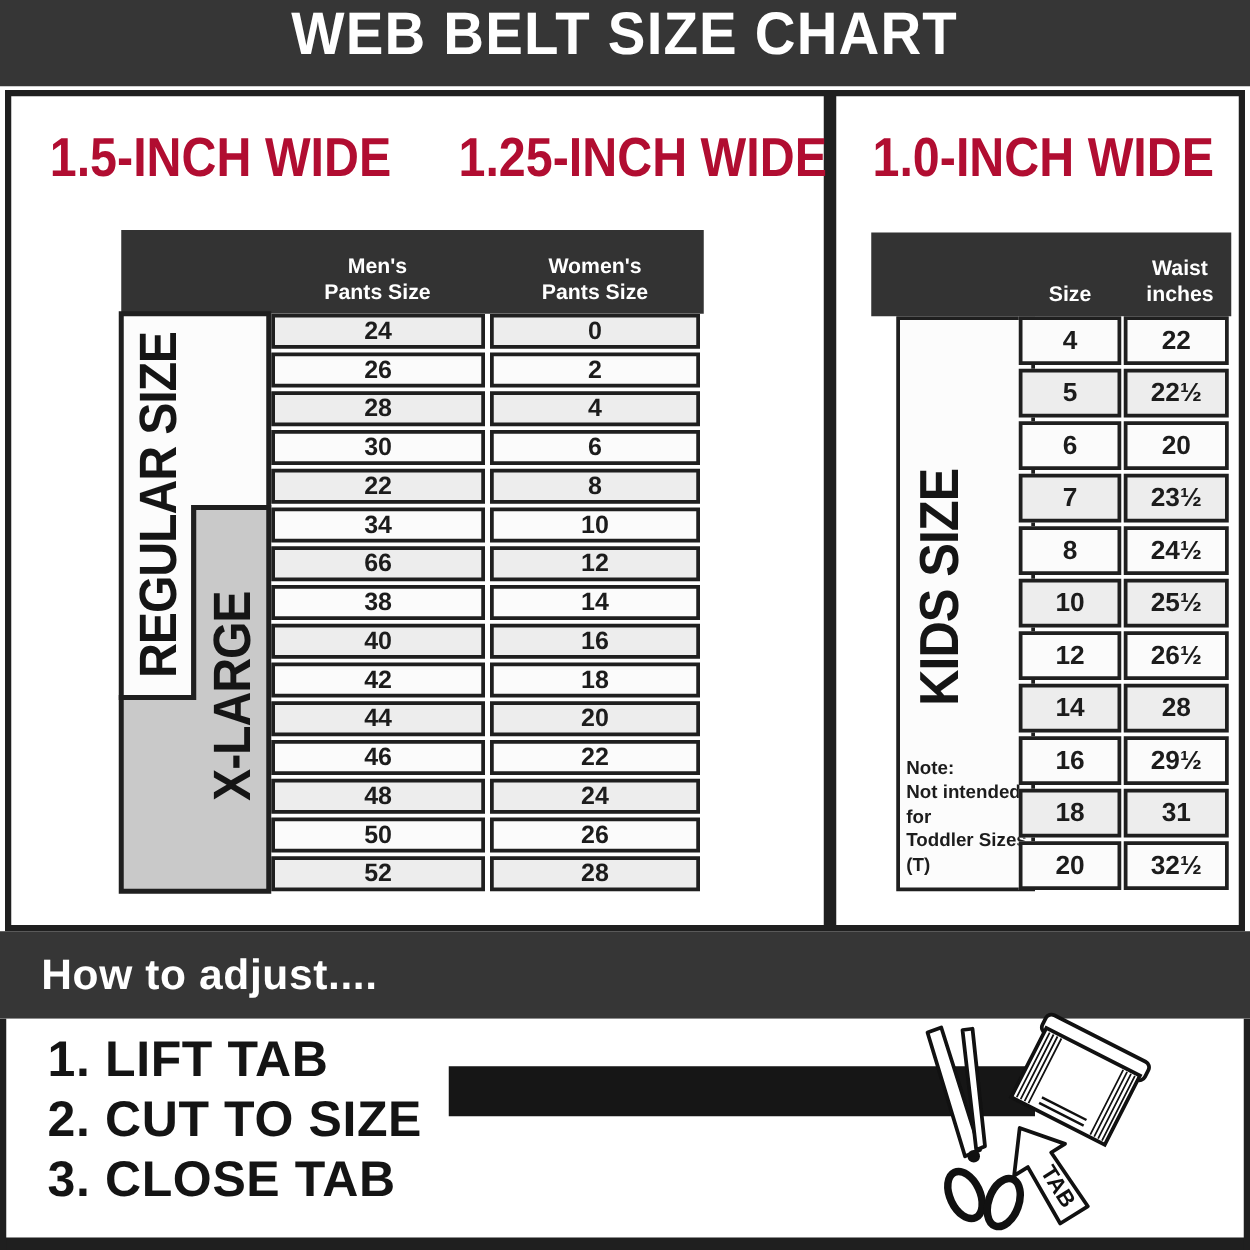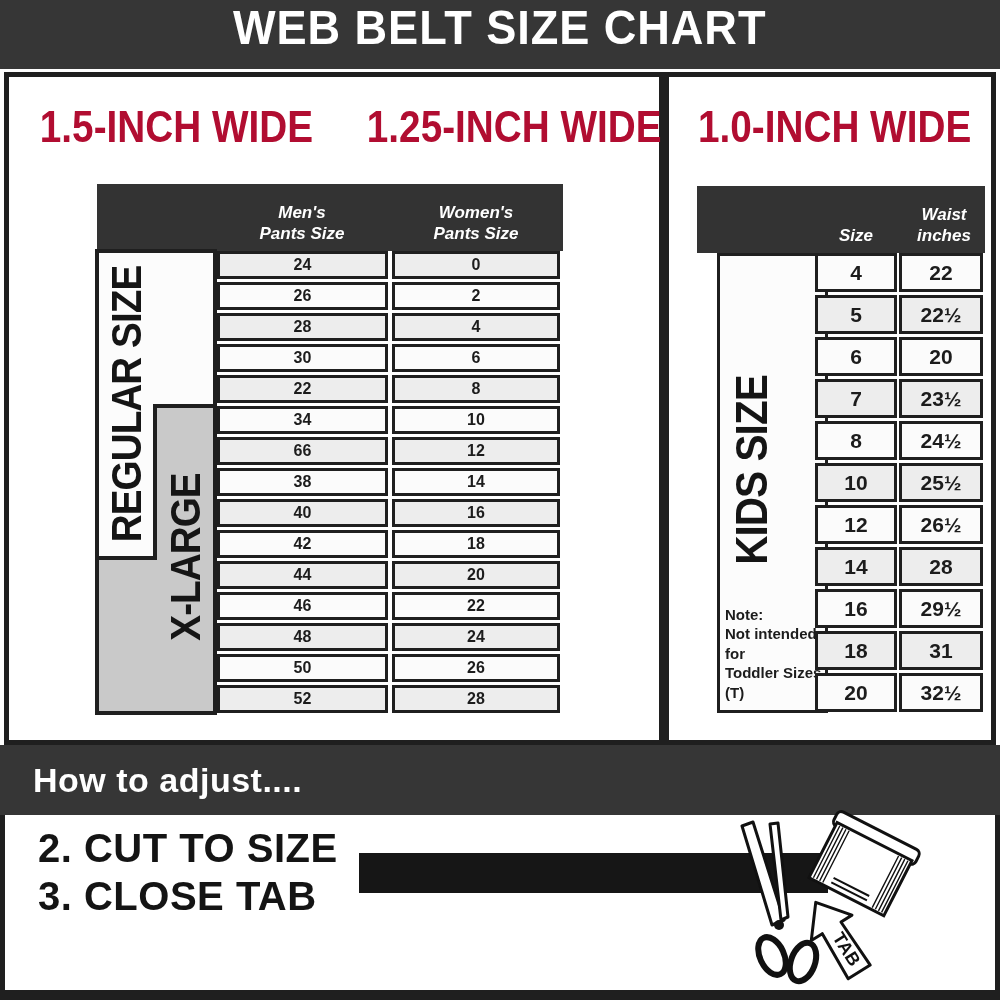--- a/index.html
+++ b/index.html
@@ -17,27 +17,27 @@
   .panel{box-sizing:border-box;border:5px solid #1f1f1f;background:#fff;}
   .panel-left{left:4px;top:72px;width:660px;height:673px;}
   .panel-right{left:664px;top:72px;width:332px;height:673px;}
 
   .red-head{color:#b10d31;font-size:44px;font-weight:bold;text-align:center;
             transform:scaleX(.88);white-space:nowrap;}
 
   
   .thead{background:#333;box-sizing:border-box;}
   .thead-label{position:absolute;bottom:7px;color:#fff;font-size:17px;font-weight:bold;
-               text-align:center;line-height:1.25;font-style:italic;}
+               text-align:center;line-height:1.25;}
 
   
   .col{display:flex;flex-direction:column;gap:3px;}
   .cell{box-sizing:border-box;border:3px solid #1f1f1f;display:flex;align-items:center;
         justify-content:center;font-weight:bold;color:#1c1c1c;}
-  .lcol .cell{height:28px;font-size:16px;}
+  .lcol .cell{height:28px;font-size:20px;}
   .rcol .cell{height:39px;font-size:21px;}
   .lcol .cell:nth-child(odd){background:#ededed;}
   .lcol .cell:nth-child(even){background:#fbfbfb;}
   .rcol .cell:nth-child(odd){background:#fbfbfb;}
   .rcol .cell:nth-child(even){background:#ededed;}
 
   
   .rot-label{display:flex;align-items:center;justify-content:center;
              transform:rotate(-90deg) scaleX(.92);font-weight:bold;white-space:nowrap;
              letter-spacing:-1px;color:#151515;}
@@ -176,20 +176,21 @@
       <div class="cell">29½</div>
       <div class="cell">31</div>
       <div class="cell">32½</div>
     </div>
 
   <div class="abs foot-bar">
     <div class="foot-bar-text">How to adjust....</div>
   </div>
   <div class="abs foot-box"></div>
   <div class="abs steps">
+    <div class="step">1. LIFT TAB</div>
     <div class="step">2. CUT TO SIZE</div>
     <div class="step">3. CLOSE TAB</div>
   </div>
 
   <div class="abs strap"></div>
   <svg class="abs illus" width="300" height="205" viewBox="0 0 300 205">
 
     <g>
       <polygon points="42,36 53,32 84,130 72,135" fill="#fff" stroke="#111" stroke-width="3" stroke-linejoin="round"></polygon>
       <polygon points="70,34 78,33 88,127 81,130" fill="#fff" stroke="#111" stroke-width="3" stroke-linejoin="round"></polygon>

